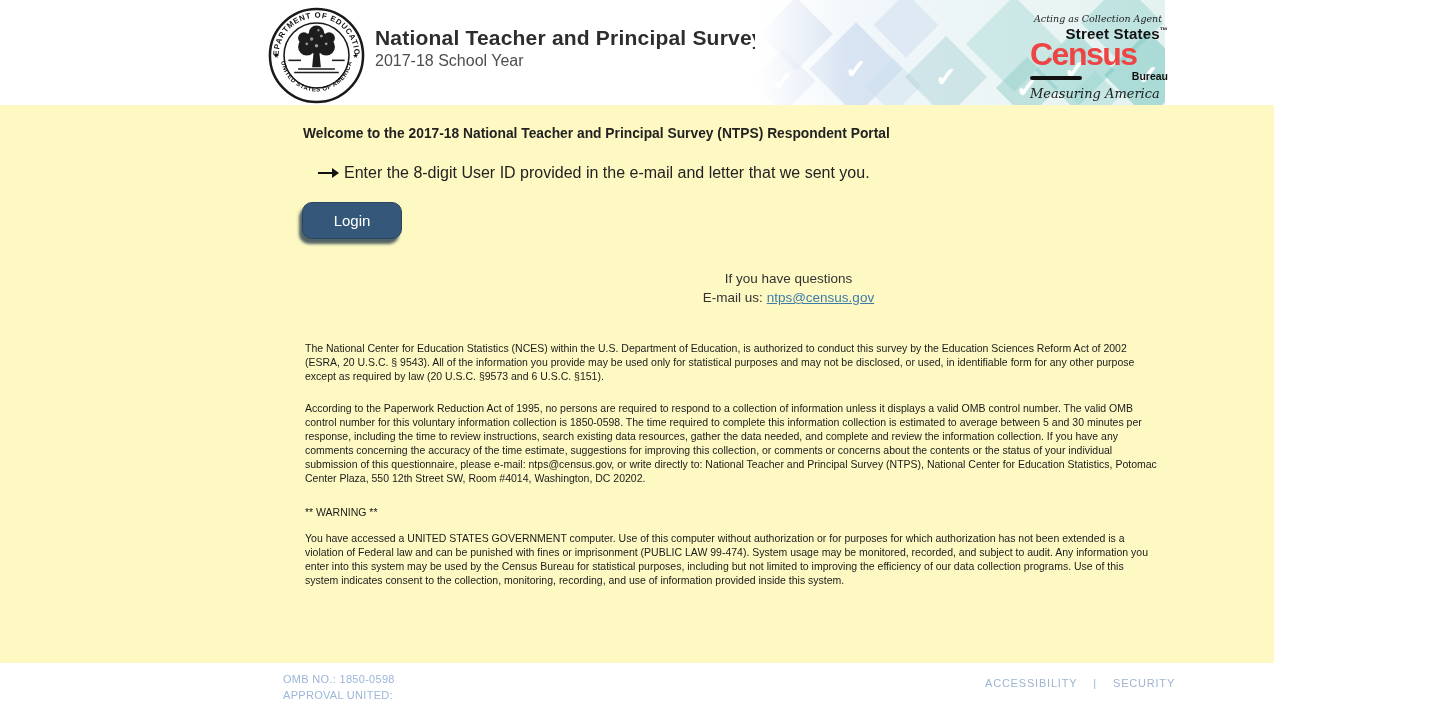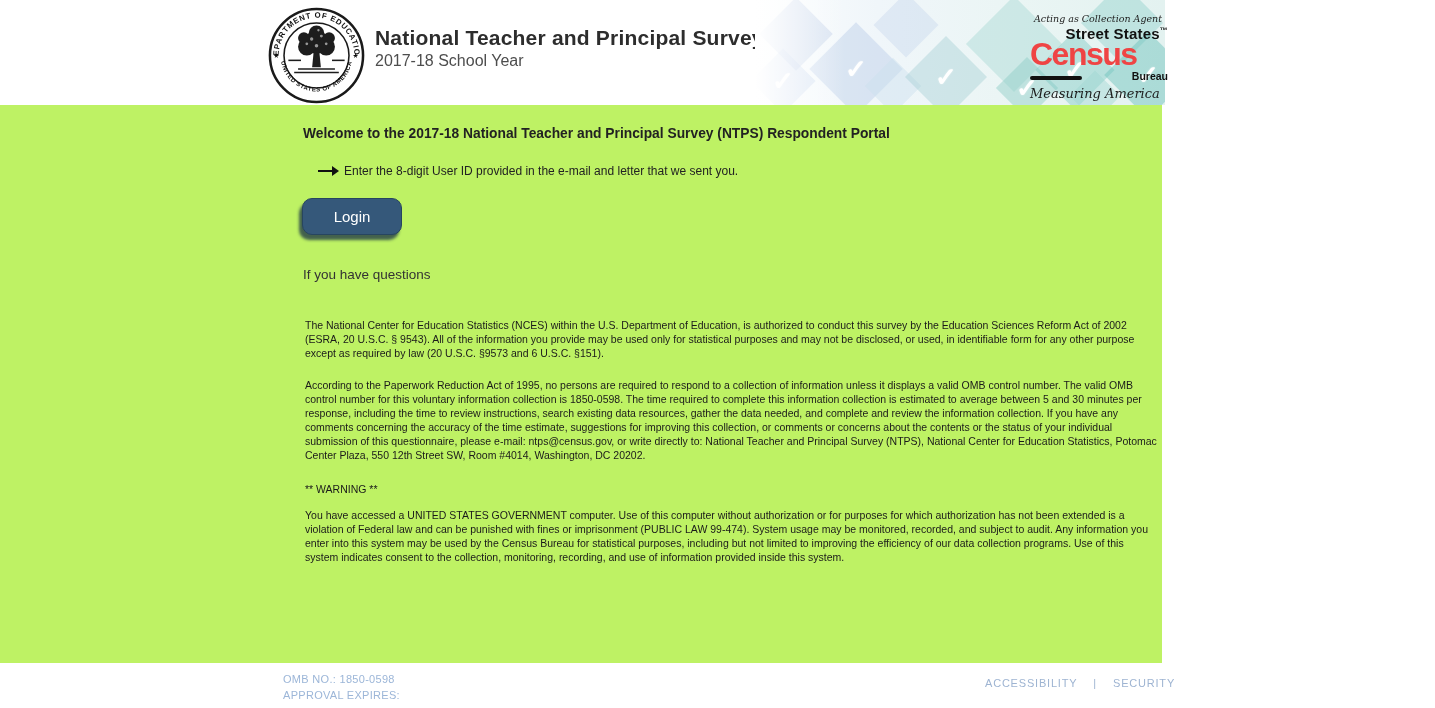--- a/index.html
+++ b/index.html
@@ -40,50 +40,50 @@
   .census .agent { font-family:"DejaVu Serif", serif; font-style:italic; font-size:9.5px; color:#1c1c1c; text-align:left; padding-left:4px; }
   .census .us { font-size:15px; font-weight:bold; color:#111; text-align:right; margin-top:1px; letter-spacing:0.2px; }
   .census .us sup { font-size:8px; }
   .census .word { font-size:32px; font-weight:bold; color:#ef4444; letter-spacing:-1.5px; line-height:0.95; text-align:left; margin-top:-3px; }
   .census .bureau-row { display:flex; align-items:flex-end; margin-top:1px; }
   .census .bureau-bar { flex:1; height:4px; background:#111; margin-bottom:2px; margin-right:4px; border-radius:2px; }
   .census .bureau { font-size:10.5px; font-weight:bold; color:#111;padding-left:46px; }
   .census .measuring { font-family:"DejaVu Serif", serif; font-style:italic; font-size:13px; color:#1c1c1c; margin-top:4px; text-align:left; }
 
   
-  .content { position:relative; width:1162px; height:558px; background:#bef264; overflow:hidden; }
+  .content { position:relative; width:1274px; height:558px; background:#fef9c3; overflow:hidden; }
 
   .welcome { padding:21px 0 0 303px; font-size:13.8px; font-weight:bold; color:#222; }
 
   .instruction-row { margin:23px 0 0 318px; display:flex; align-items:center; }
   .arrow-icon { display:inline-flex; align-items:center; margin-right:5px; }
   .arrow-line { width:15px; height:2px; background:#111; }
   .arrow-head { width:0; height:0; border-left:7px solid #111; border-top:5px solid transparent; border-bottom:5px solid transparent; margin-left:-1px; }
-  .instruction { font-size:12px; color:#222; }
+  .instruction { font-size:16px; color:#222; }
 
   .userid-row { margin:13px 0 0 303px; display:flex; align-items:center; }
   .userid-label { font-size:13.5px; color:#222; }
   .userid-input {
     width:60px; height:27px; margin-left:2px;
     border:1px solid #9a9a9a; border-radius:4px; background:#fff;
     font-size:14px; padding:0 6px; color:#222; outline:none;
     font-family:"Liberation Sans", sans-serif;
   }
   .userid-sep { font-size:13px; color:#222; margin:0 2px; }
 
   .login-btn {
     margin:20px 0 0 302px; display:block;
     width:100px; height:37px;
     background:#35587a; border:1px solid #27455f; border-radius:10px;
     color:#ffffff; font-size:15px; font-family:"Liberation Sans", sans-serif;
     box-shadow:-3px 5px 3px rgba(25,48,70,0.75);
     cursor:pointer;
   }
 
-  .questions { margin:30px 0 0 303px; font-size:13.5px; color:#333; line-height:19px; }
+  .questions { margin:30px 0 0 303px; font-size:13.5px; color:#333; line-height:19px;text-align:center; }
   .email-link { color:#3d7ca8; text-decoration:underline; cursor:pointer; }
 
   .legal { margin-left:305px; width:852px; font-size:10.5px; color:#1a1a1a; line-height:14px; }
   .legal.p1 { margin-top:34px; }
   .legal.p2 { margin-top:18px; }
   .warning-heading { margin:21px 0 0 305px; font-size:10.5px; color:#1a1a1a; }
   .legal.p3 { margin-top:13px; }
 
   
   .footer { position:relative; width:1435px; height:41px; background:#ffffff;text-decoration:underline; }
@@ -192,31 +192,32 @@
       <span class="arrow-head"></span>
     </span>
     <span class="instruction">Enter the 8-digit User ID provided in the e-mail and letter that we sent you.</span>
   </div>
 
 
   <button class="login-btn">Login</button>
 
   <div class="questions">
     <div>If you have questions</div>
+    <div><span>E-mail us: </span><a class="email-link">ntps@census.gov</a></div>
   </div>
 
   <div class="legal p1">The National Center for Education Statistics (NCES) within the U.S. Department of Education, is authorized to conduct this survey by the Education Sciences Reform Act of 2002 (ESRA, 20 U.S.C. § 9543). All of the information you provide may be used only for statistical purposes and may not be disclosed, or used, in identifiable form for any other purpose except as required by law (20 U.S.C. §9573 and 6 U.S.C. §151).</div>
   <div class="legal p2">According to the Paperwork Reduction Act of 1995, no persons are required to respond to a collection of information unless it displays a valid OMB control number. The valid OMB control number for this voluntary information collection is 1850-0598. The time required to complete this information collection is estimated to average between 5 and 30 minutes per response, including the time to review instructions, search existing data resources, gather the data needed, and complete and review the information collection. If you have any comments concerning the accuracy of the time estimate, suggestions for improving this collection, or comments or concerns about the contents or the status of your individual submission of this questionnaire, please e-mail: ntps@census.gov, or write directly to: National Teacher and Principal Survey (NTPS), National Center for Education Statistics, Potomac Center Plaza, 550 12th Street SW, Room #4014, Washington, DC 20202.</div>
   <div class="warning-heading">** WARNING **</div>
   <div class="legal p3">You have accessed a UNITED STATES GOVERNMENT computer. Use of this computer without authorization or for purposes for which authorization has not been extended is a violation of Federal law and can be punished with fines or imprisonment (PUBLIC LAW 99-474). System usage may be monitored, recorded, and subject to audit. Any information you enter into this system may be used by the Census Bureau for statistical purposes, including but not limited to improving the efficiency of our data collection programs. Use of this system indicates consent to the collection, monitoring, recording, and use of information provided inside this system.</div>
 </div>
 
 <div class="footer">
   <div class="omb-block">
     <div>OMB NO.: 1850-0598</div>
-    <div>APPROVAL EXPIRES:</div>
+    <div>APPROVAL UNITED:</div>
   </div>
   <div class="footer-links">
     <a>ACCESSIBILITY</a>
     <span class="sep">|</span>
     <a>SECURITY</a>
   </div>
 </div>
 
 </body></html>

